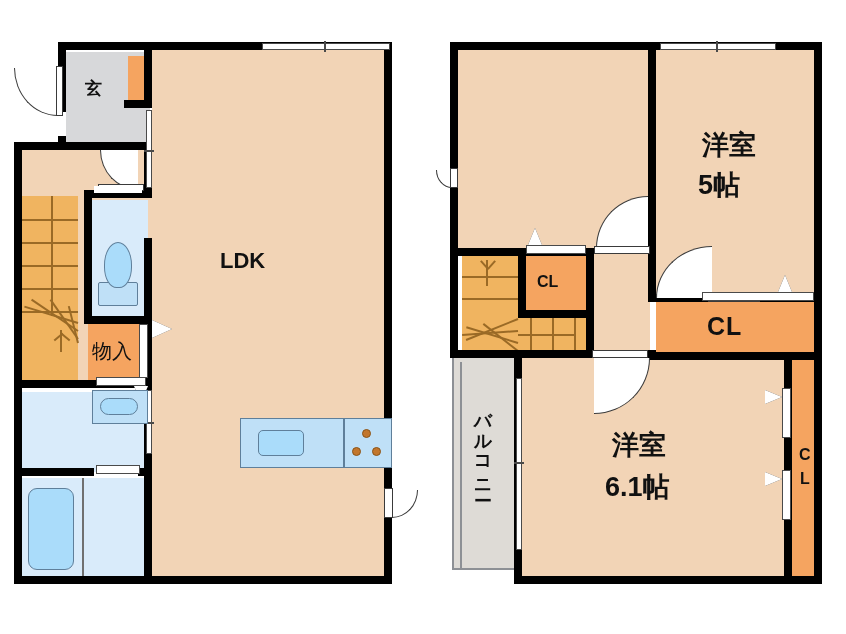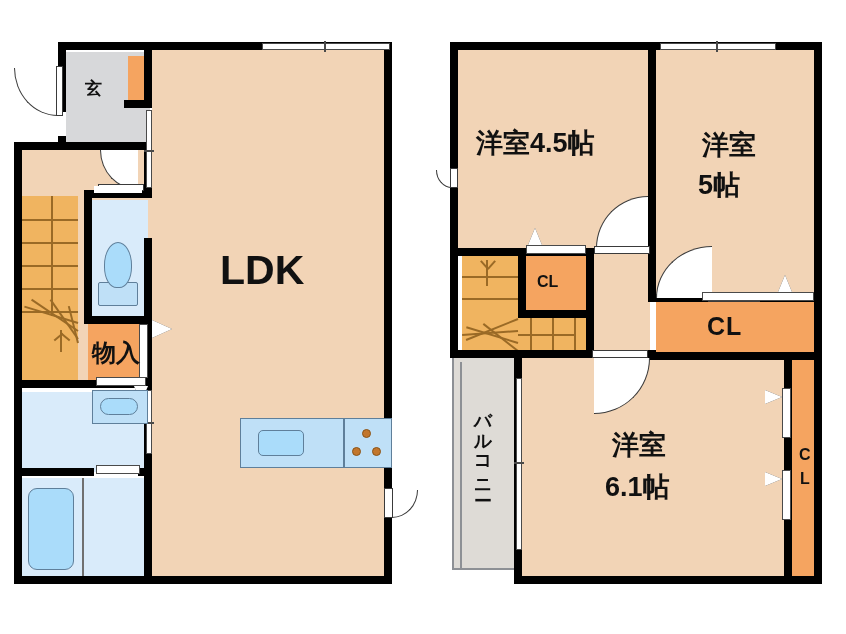--- a/index.html
+++ b/index.html
@@ -14,25 +14,25 @@
   .wall{position:absolute;background:#000000;}
   .floor{position:absolute;background:#f2d4b6;}
   .genkan{position:absolute;background:#d7d8da;}
   .closet{position:absolute;background:#f5a460;}
   .stair{position:absolute;background:#f0b460;}
   .water{position:absolute;background:#d9ebfa;}
   .balcony{position:absolute;background:#dedbd6;}
   .white{position:absolute;background:#ffffff;}
   .thinline{position:absolute;background:#8d9095;}
   .label{position:absolute;color:#111111;line-height:1;white-space:nowrap;}
-  .lbl-big{font-size:41px;font-weight:700;letter-spacing:0px;}
+  .lbl-big{font-size:22px;font-weight:700;letter-spacing:0px;}
   .lbl-room{font-size:27px;font-weight:700;}
   .lbl-cl{font-size:25px;font-weight:700;letter-spacing:1px;}
   .lbl-cl-sm{font-size:16px;font-weight:700;}
-  .lbl-sm{font-size:24px;font-weight:700;}
+  .lbl-sm{font-size:20px;font-weight:400;}
   .lbl-gen{font-size:17px;font-weight:700;}
   .vert{writing-mode:vertical-rl;text-orientation:upright;font-size:18px;font-weight:700;letter-spacing:2px;}
   
   .arc{position:absolute;background:#ffffff;border:1.6px solid #3a3a3a;box-sizing:border-box;}
   .arc-br{border-radius:0 0 100% 0;border-top:none;border-left:none;}
   .arc-bl{border-radius:0 0 0 100%;border-top:none;border-right:none;}
   .arc-tl{border-radius:100% 0 0 0;border-bottom:none;border-right:none;}
   .doorleaf{position:absolute;background:#ffffff;border:1.4px solid #3a3a3a;box-sizing:border-box;}
   .slidewin{position:absolute;background:#ffffff;border:1.3px solid #4a4a4a;box-sizing:border-box;}
   .sash{position:absolute;background:#4a4a4a;}
@@ -222,21 +222,20 @@
   <div class="arc arc-bl" style="left:6px;top:170px;width:16px;height:18px;"></div>
   <div class="doorleaf" style="left:20px;top:168px;width:8px;height:20px;"></div>
 
   <div class="slidewin" style="left:86px;top:378px;width:6px;height:172px;"></div>
   <div class="sash" style="left:84px;top:462px;width:10px;height:2px;"></div>
 
   <div class="thinline" style="left:22px;top:358px;width:2px;height:212px;"></div>
   <div class="thinline" style="left:22px;top:568px;width:62px;height:2px;"></div>
   <div class="thinline" style="left:30px;top:362px;width:2px;height:206px;"></div>
 
-  <div class="label lbl-room" style="left:46px;top:130px;">洋室4.5帖</div>
   <div class="label lbl-room" style="left:272px;top:132px;">洋室</div>
   <div class="label lbl-room" style="left:268px;top:172px;">5帖</div>
   <div class="label lbl-room" style="left:182px;top:432px;">洋室</div>
   <div class="label lbl-room" style="left:175px;top:474px;">6.1帖</div>
   <div class="label lbl-cl-sm" style="left:107px;top:274px;">CL</div>
   <div class="label lbl-cl" style="left:277px;top:314px;">CL</div>
   <div class="label lbl-cl-sm" style="left:369px;top:447px;">C</div>
   <div class="label lbl-cl-sm" style="left:370px;top:471px;">L</div>
   <div class="label vert" style="left:44px;top:400px;">バルコニー</div>
 </div>

